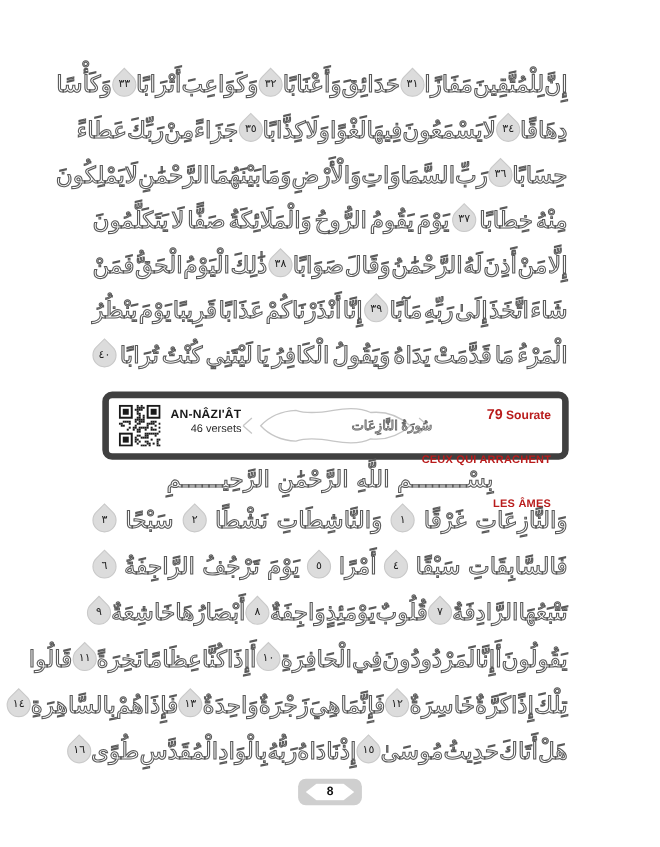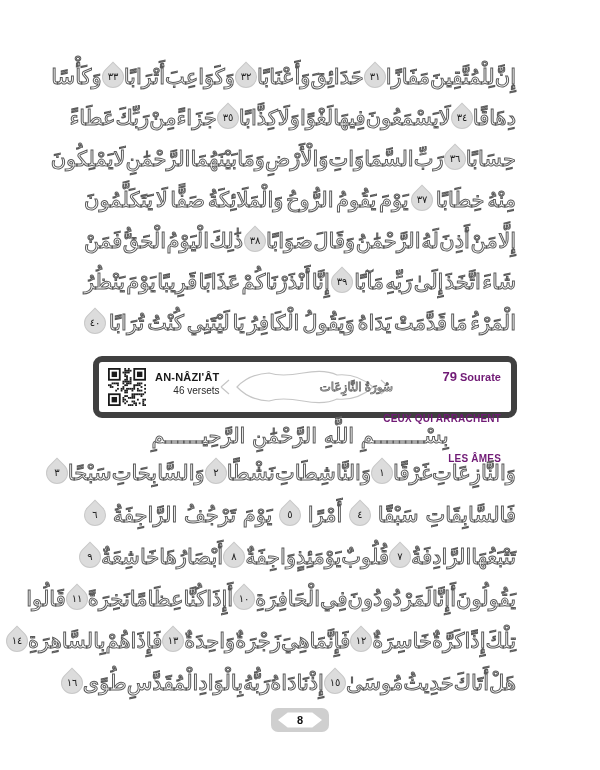--- a/index.html
+++ b/index.html
@@ -297,42 +297,41 @@
       <div class="band-verses">46 versets</div>
     </div>
     <div class="cartouche">
       <svg width="176" height="42" viewBox="0 0 176 42">
         <path d="M20 21 Q32 8 52 7 Q64 11 86 7 Q108 3 120 9 Q140 7 156 21 Q140 35 120 33 Q108 39 86 35 Q64 31 52 35 Q32 34 20 21 Z" fill="#ffffff" stroke="#c6c6c6" stroke-width="1.2"></path>
         <path d="M4 21 L12 14 M4 21 L12 28" fill="none" stroke="#c6c6c6" stroke-width="1.2"></path>
         <path d="M172 21 L164 14 M172 21 L164 28" fill="none" stroke="#c6c6c6" stroke-width="1.2"></path>
       </svg>
       <div class="cartouche-title">سُورَةُ النَّازِعَات</div>
     </div>
-    <div class="band-right" style="color:#701a75;">
+    <div class="band-right" style="color:#b91c1c;">
       <div class="band-num"><b>79</b> <span>Sourate</span></div>
       <div class="band-fr">CEUX QUI ARRACHENT</div>
       <div class="band-fr">LES ÂMES</div>
     </div>
   </div>
 
   <div class="basmala">بِسْــــــــمِ اللَّهِ الرَّحْمَٰنِ الرَّحِيــــــمِ</div>
 
   <div class="qblock qblock-surah">
       <div class="qline">
         <span class="qword">وَالنَّازِعَاتِ</span>
         <span class="qword">غَرْقًا</span>
         <span class="medallion">
           <span class="mnum">١</span>
         </span>
         <span class="qword">وَالنَّاشِطَاتِ</span>
         <span class="qword">نَشْطًا</span>
         <span class="medallion">
           <span class="mnum">٢</span>
         </span>
-        <span class="qword">وَالسَّابِحَاتِ</span>
         <span class="qword">سَبْحًا</span>
         <span class="medallion">
           <span class="mnum">٣</span>
         </span>
       </div>
       <div class="qline">
         <span class="qword">فَالسَّابِقَاتِ</span>
         <span class="qword">سَبْقًا</span>
         <span class="medallion">
           <span class="mnum">٤</span>

